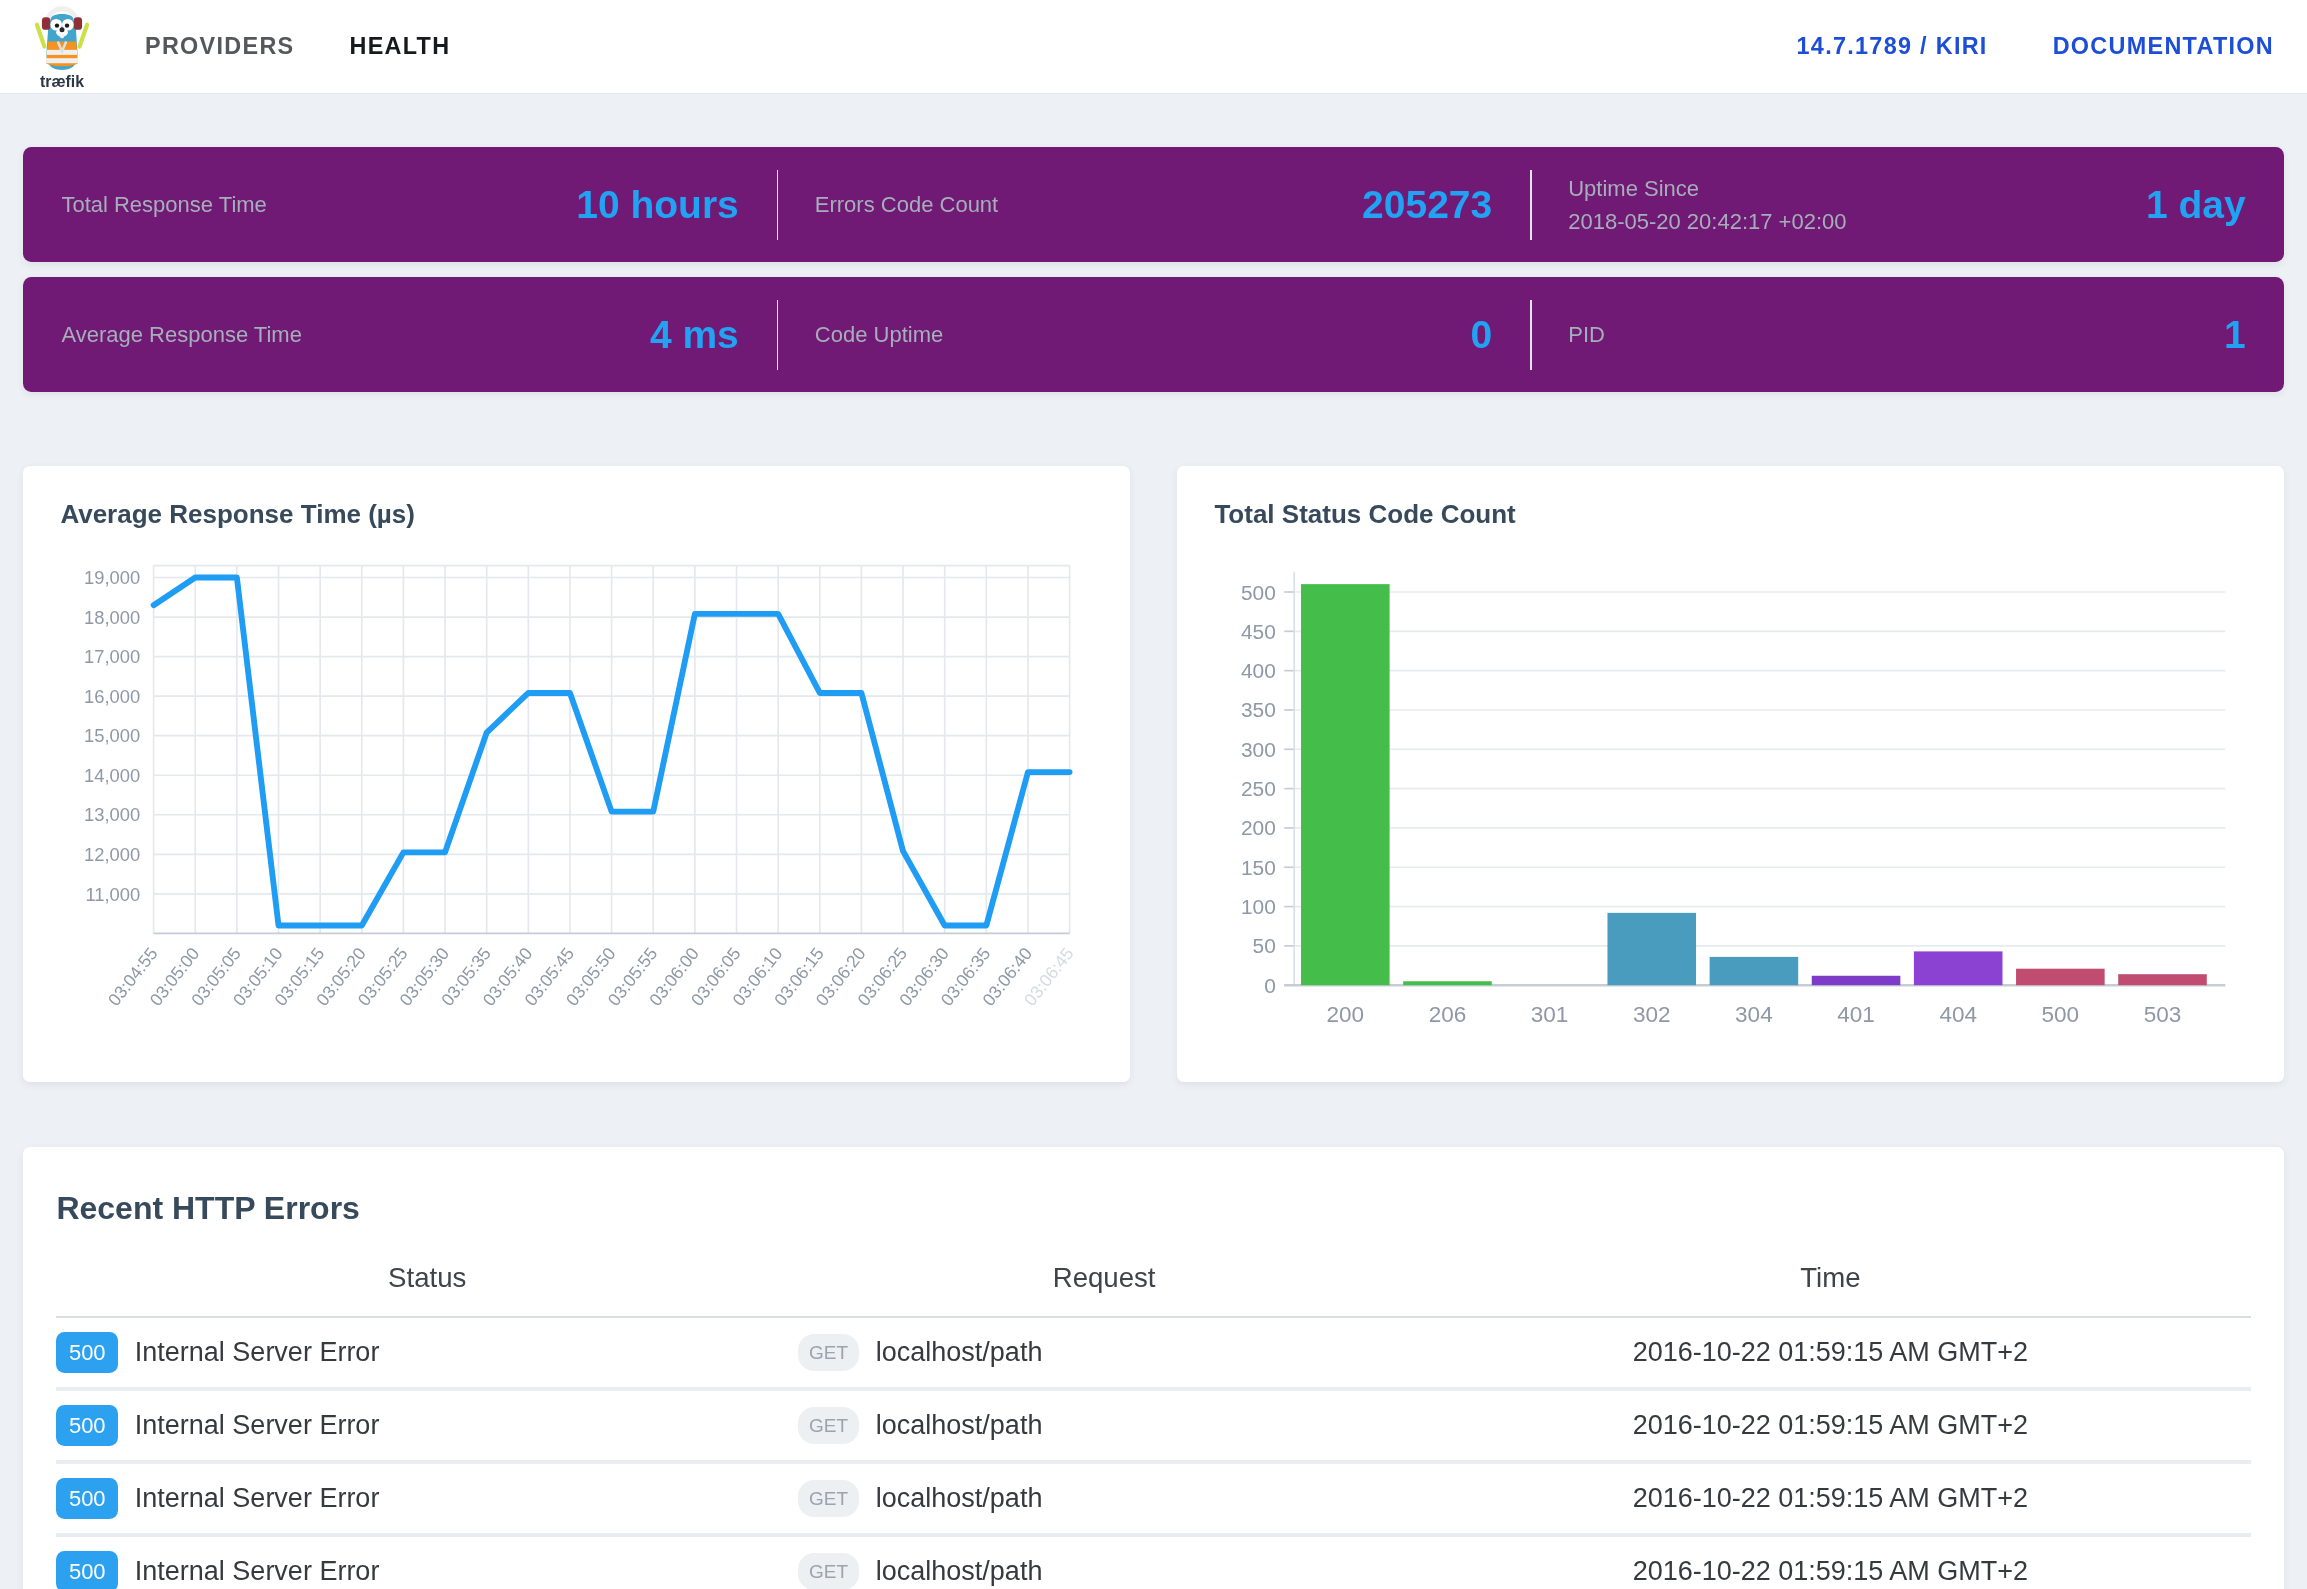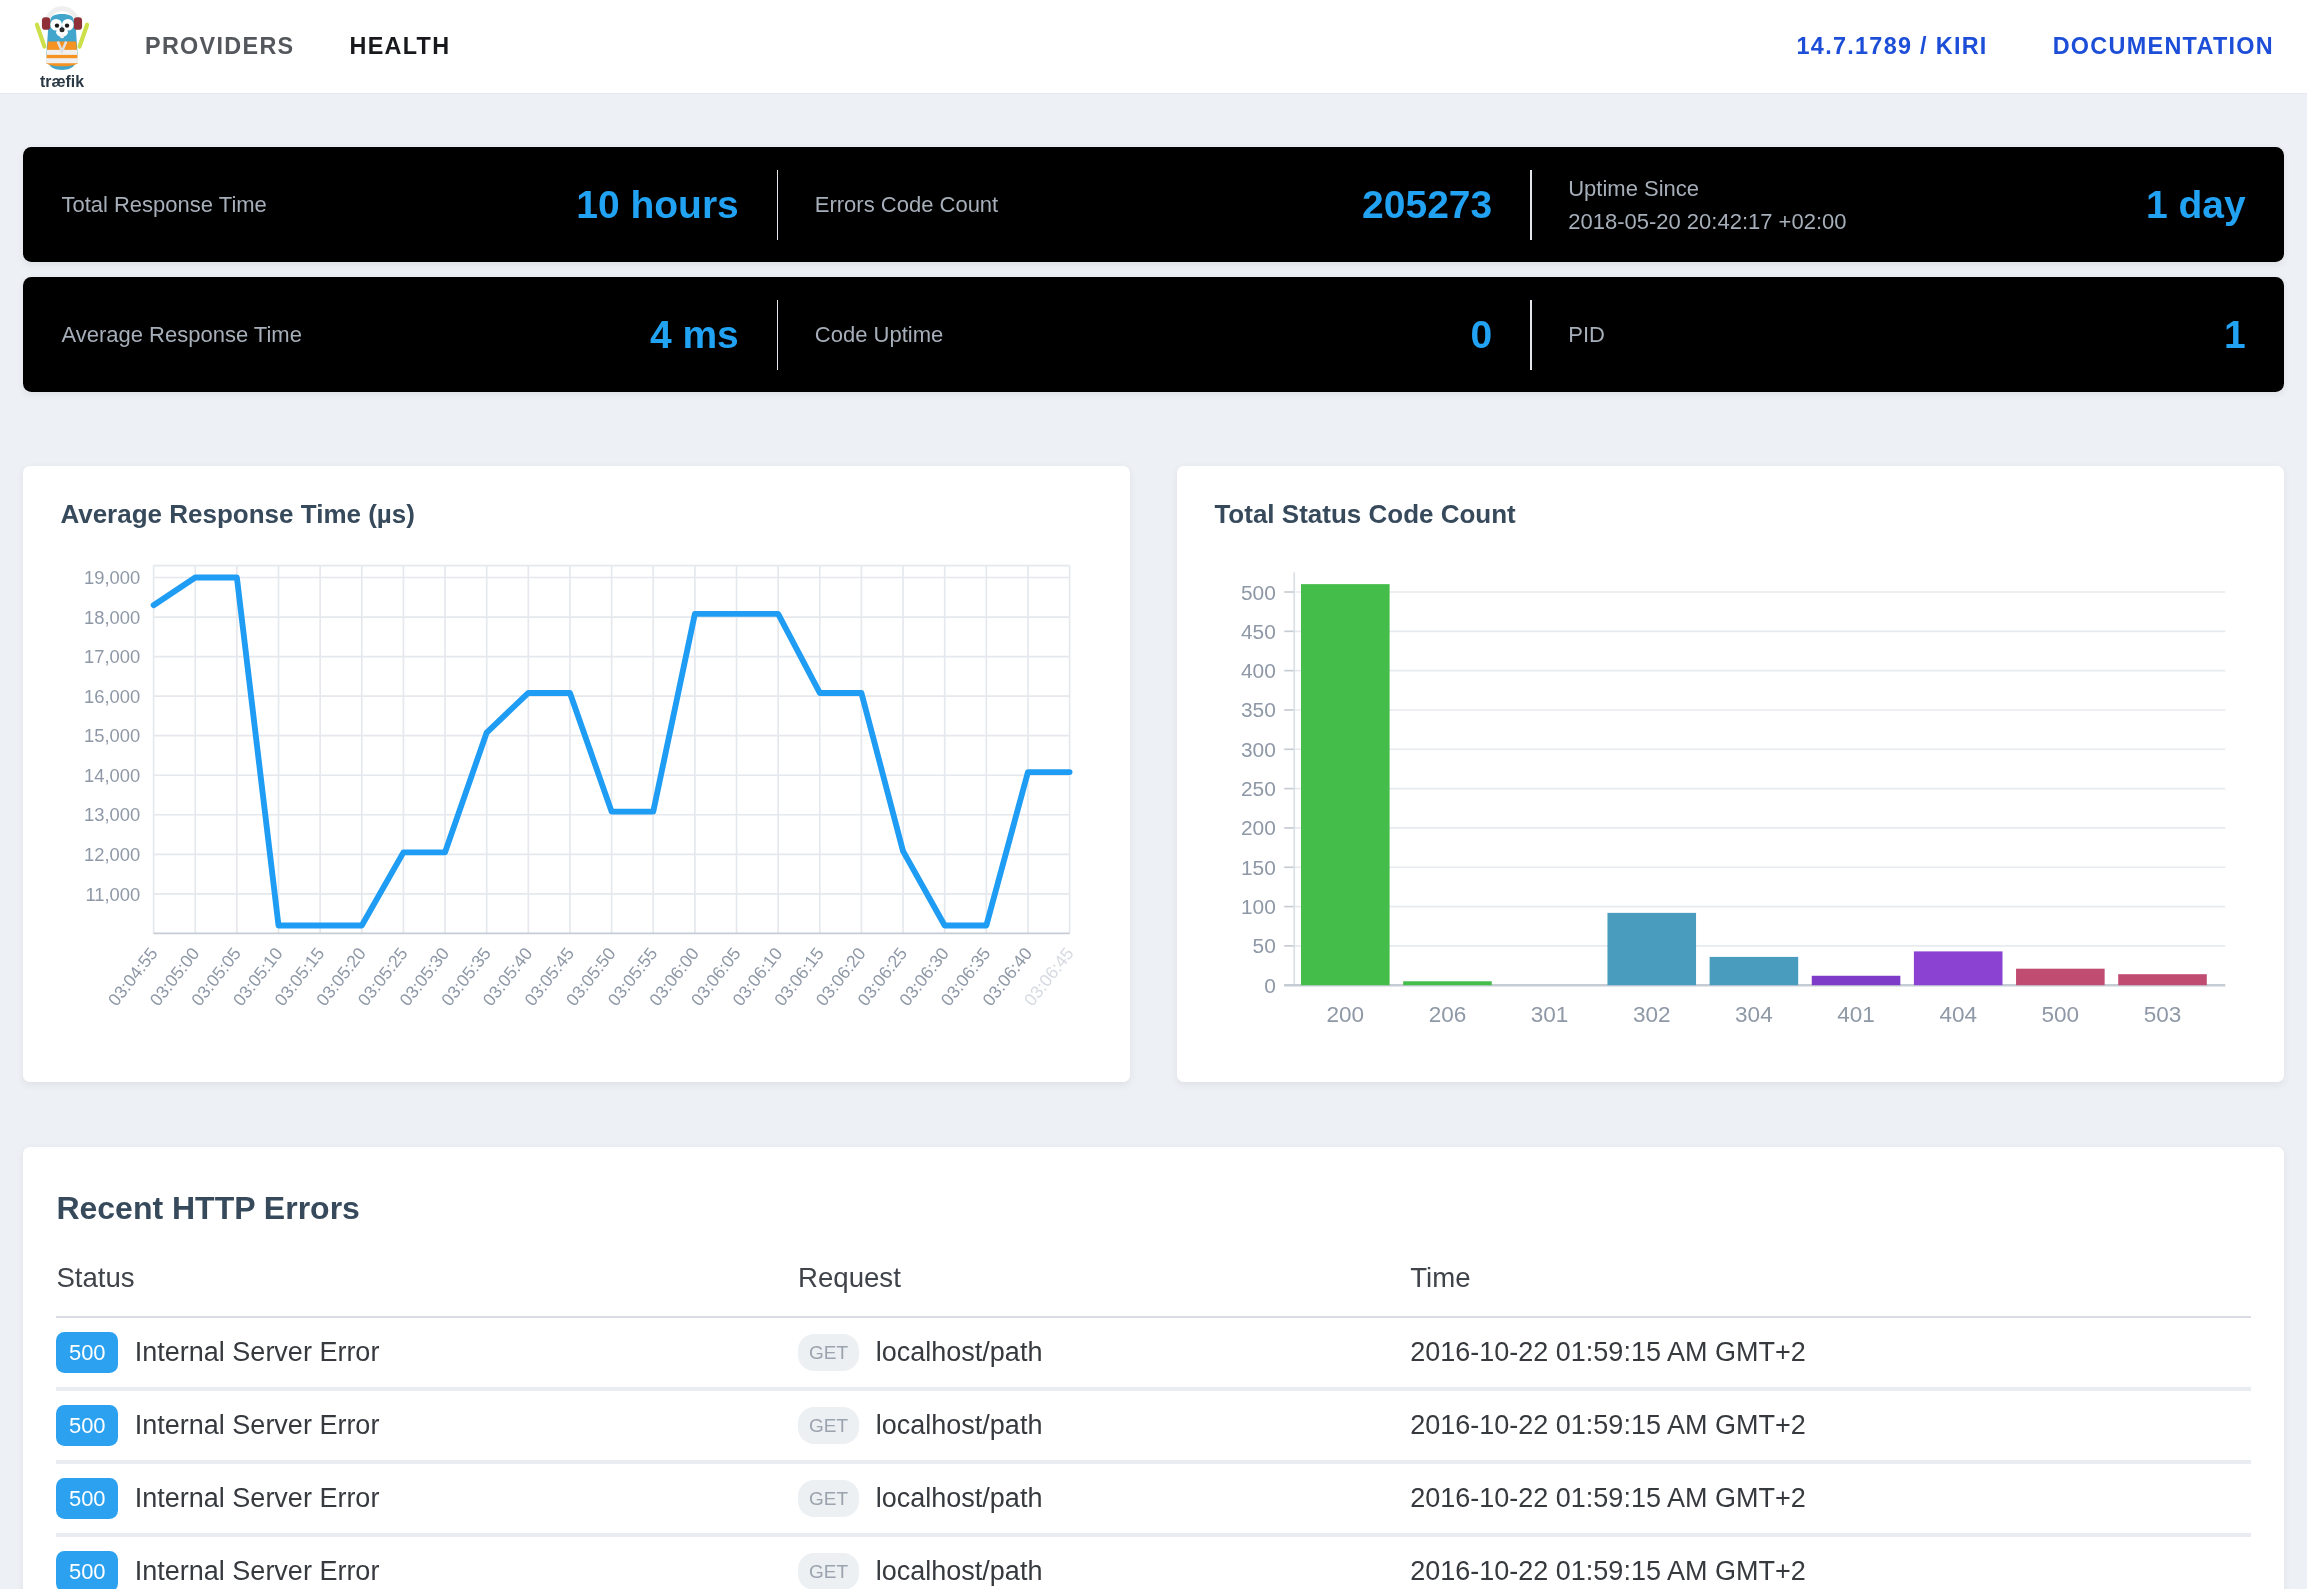--- a/index.html
+++ b/index.html
@@ -11,41 +11,41 @@
     display:flex; align-items:center; padding:0 33px 0 22px; }
   .brand { width:80px; display:flex; justify-content:center; }
   .nav-left { display:flex; gap:55px; margin-left:43px; }
   .nav-link { font-size:23.4px; font-weight:bold; letter-spacing:1.3px; color:#54575c; cursor:pointer; }
   .nav-link.active { color:#17191c; }
   .nav-right { margin-left:auto; display:flex; gap:65px; align-items:center; }
   .nav-right .nav-link { color:#1d4ed8; }
 
   
   .main { padding:0 23.4px; }
-  .stat-card { background:#000000; border-radius:8.4px; box-shadow:0 2.5px 7.5px rgba(45,55,70,.08);
+  .stat-card { background:#701a75; border-radius:8.4px; box-shadow:0 2.5px 7.5px rgba(45,55,70,.08);
     height:115px; display:flex; margin-top:15px; }
   .stat-card.first { margin-top:53px; }
   .stat-section { flex:1; display:flex; align-items:center; padding:0 38px; position:relative; }
   .stat-section + .stat-section::before { content:''; position:absolute; left:0; top:22.6px;
     width:1.7px; height:70px; background:#e2e6eb; }
   .stat-label { font-size:22px; color:#a6aeb9; line-height:1.5; }
   .stat-value { margin-left:auto; font-size:39px; font-weight:bold; color:#22a2f3; white-space:nowrap; }
 
   
   .charts-row { display:flex; gap:47px; margin-top:74px; height:616px; }
   .chart-card { flex:1; background:#fff; border-radius:6.7px; box-shadow:0 2.5px 7.5px rgba(45,55,70,.08);
     padding:33px 37px 0; }
   .chart-title { font-size:26px; font-weight:bold; color:#374a5c; }
   svg.chart { display:block; margin-top:16.7px; }
 
   
   .table-card { background:#fff; border-radius:6.7px; box-shadow:0 2.5px 7.5px rgba(45,55,70,.08);
     margin-top:65px; padding:33px 33px 0; min-height:468px; }
   .table-title { font-size:32px; font-weight:bold; color:#374a5c; margin:10px 0 25px; }
-  .tbl-head, .tbl-row { display:grid; grid-template-columns:33.8% 27.9% 38.3%; align-items:center; }
+  .tbl-head, .tbl-row { display:grid; grid-template-columns:33.8% 27.9% 38.3%; align-items:center;text-align:center; }
   .tbl-head { font-size:27.6px; color:#3f434a; padding:10px 0 22px; border-bottom:2.5px solid #d9dde3; }
   .tbl-row { height:73px; border-bottom:4.2px solid #e9ecf0; font-size:27px; color:#36393e; }
   .cell-status, .cell-request { display:flex; align-items:center; gap:16.7px; }
   .badge { background:#2ba1f0; color:#fff; font-size:22px; padding:7.5px 12.5px; border-radius:8.4px; }
   .chip { background:#edf0f3; color:#9ba3ae; font-size:19px; padding:7.5px 11px; border-radius:16px; }
 </style>
 </head>
 <body>
 
 <div class="nav">

